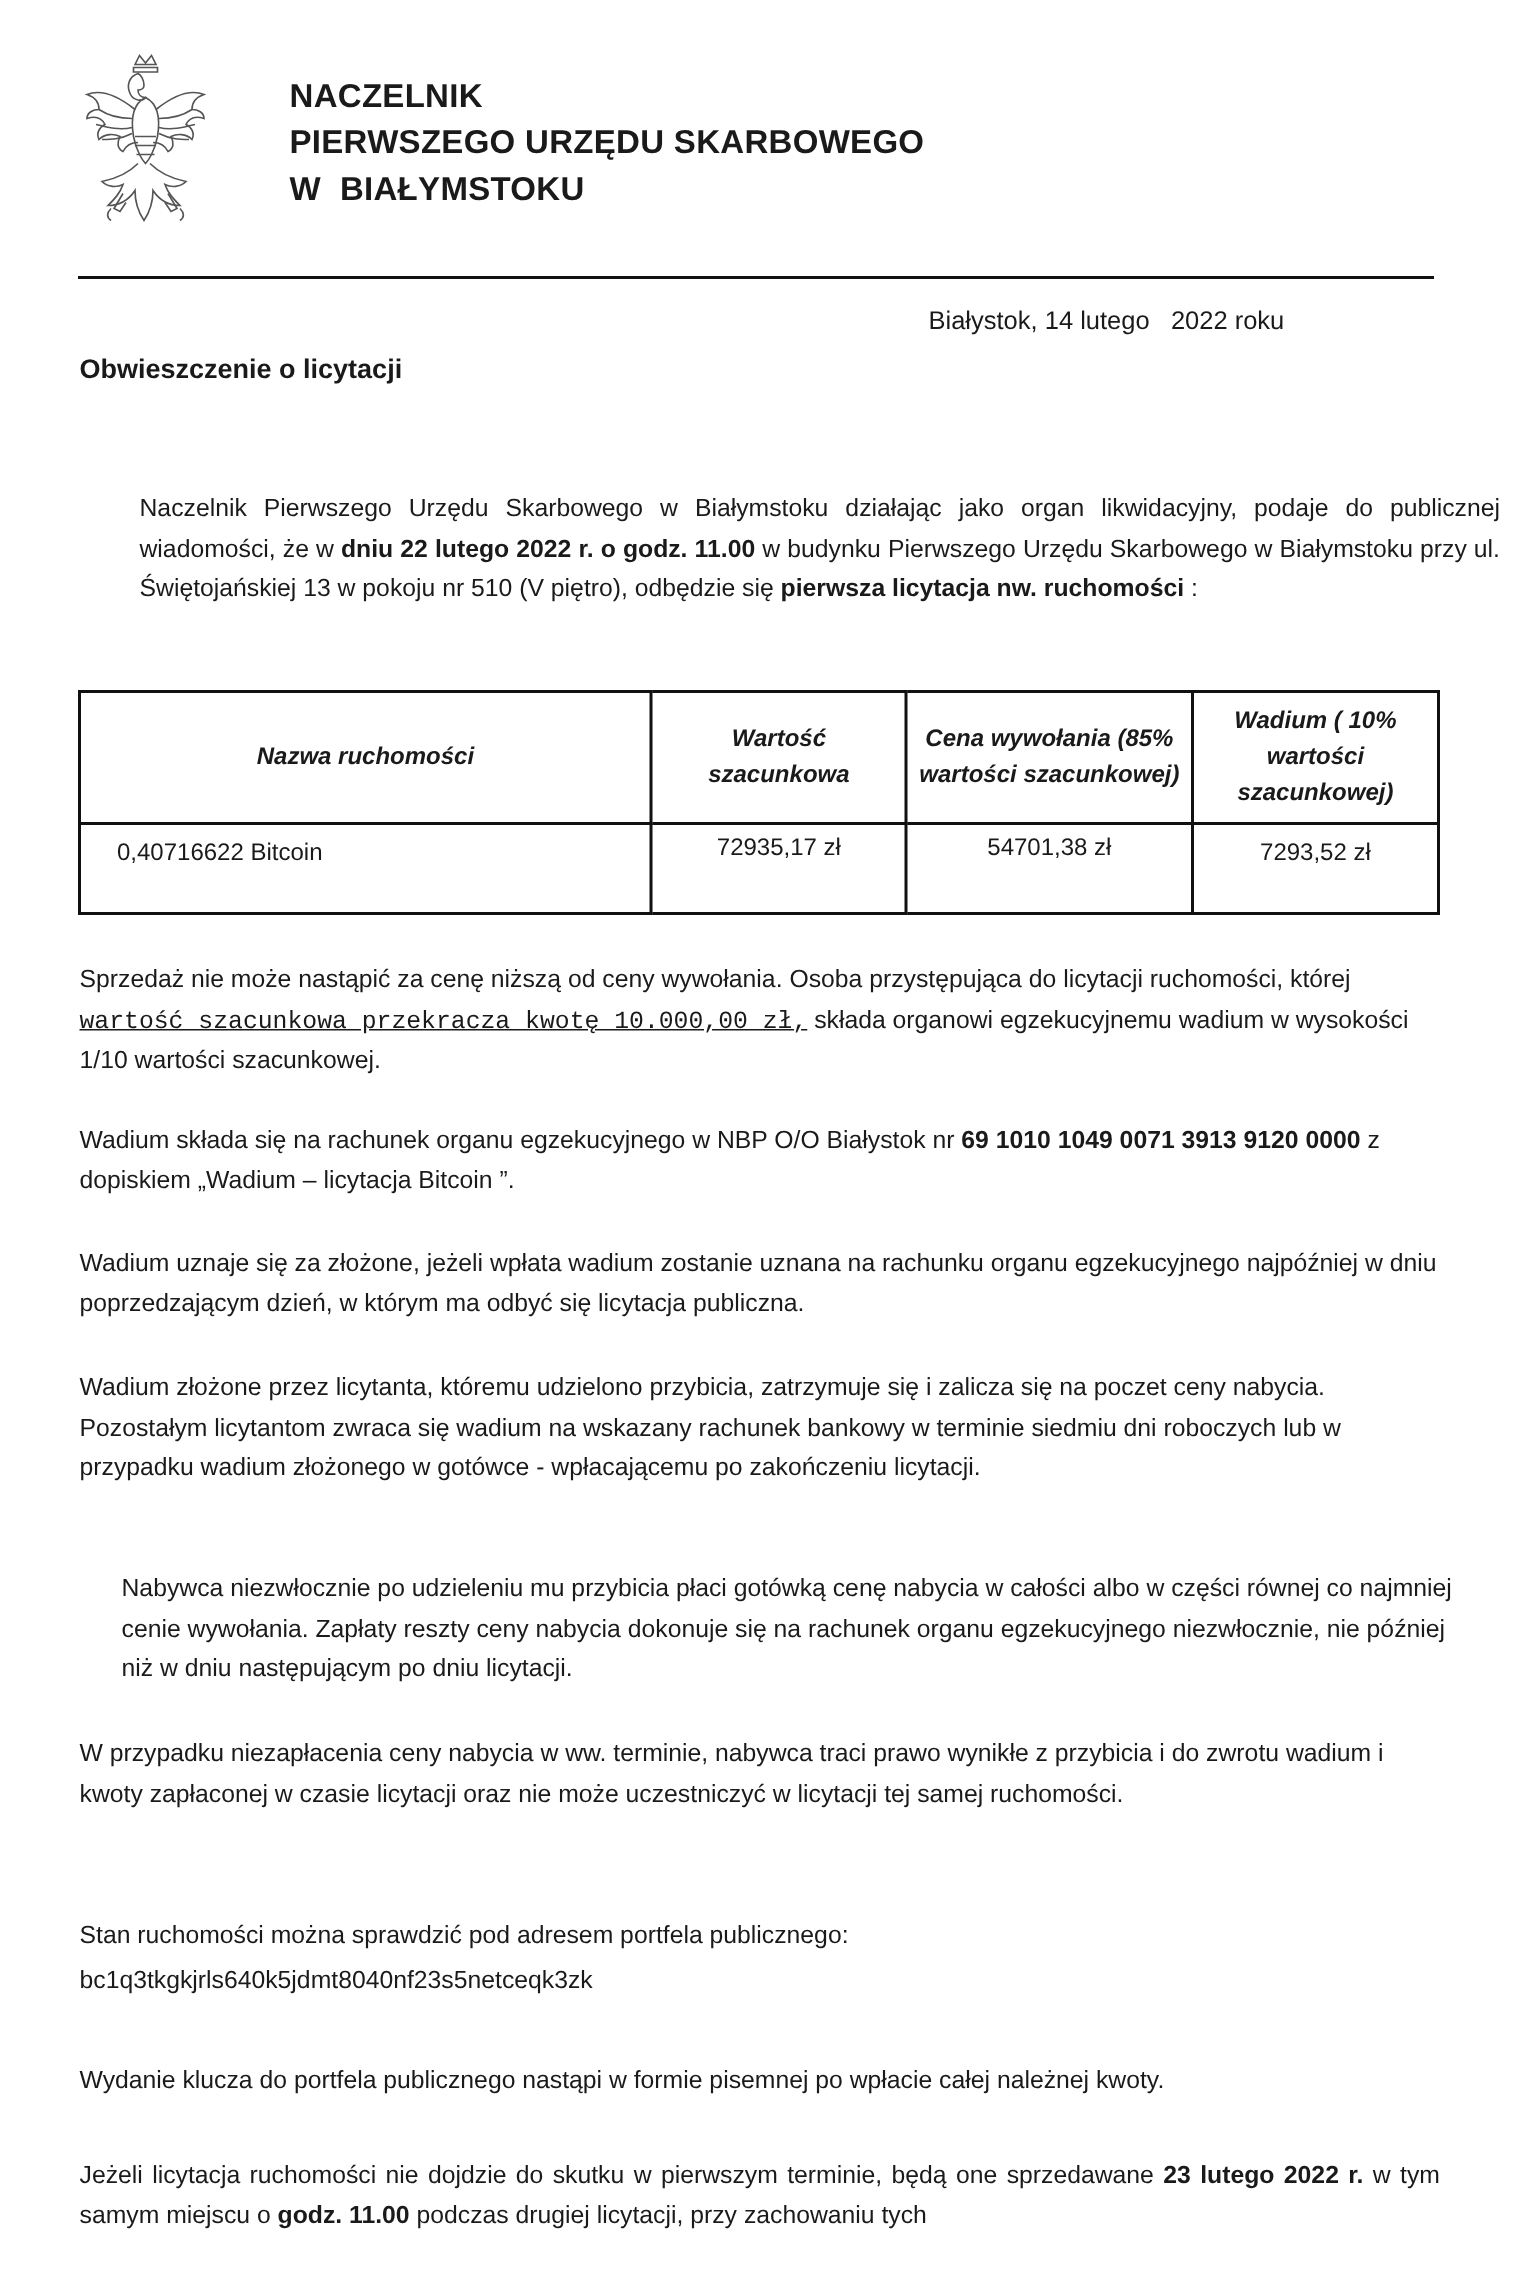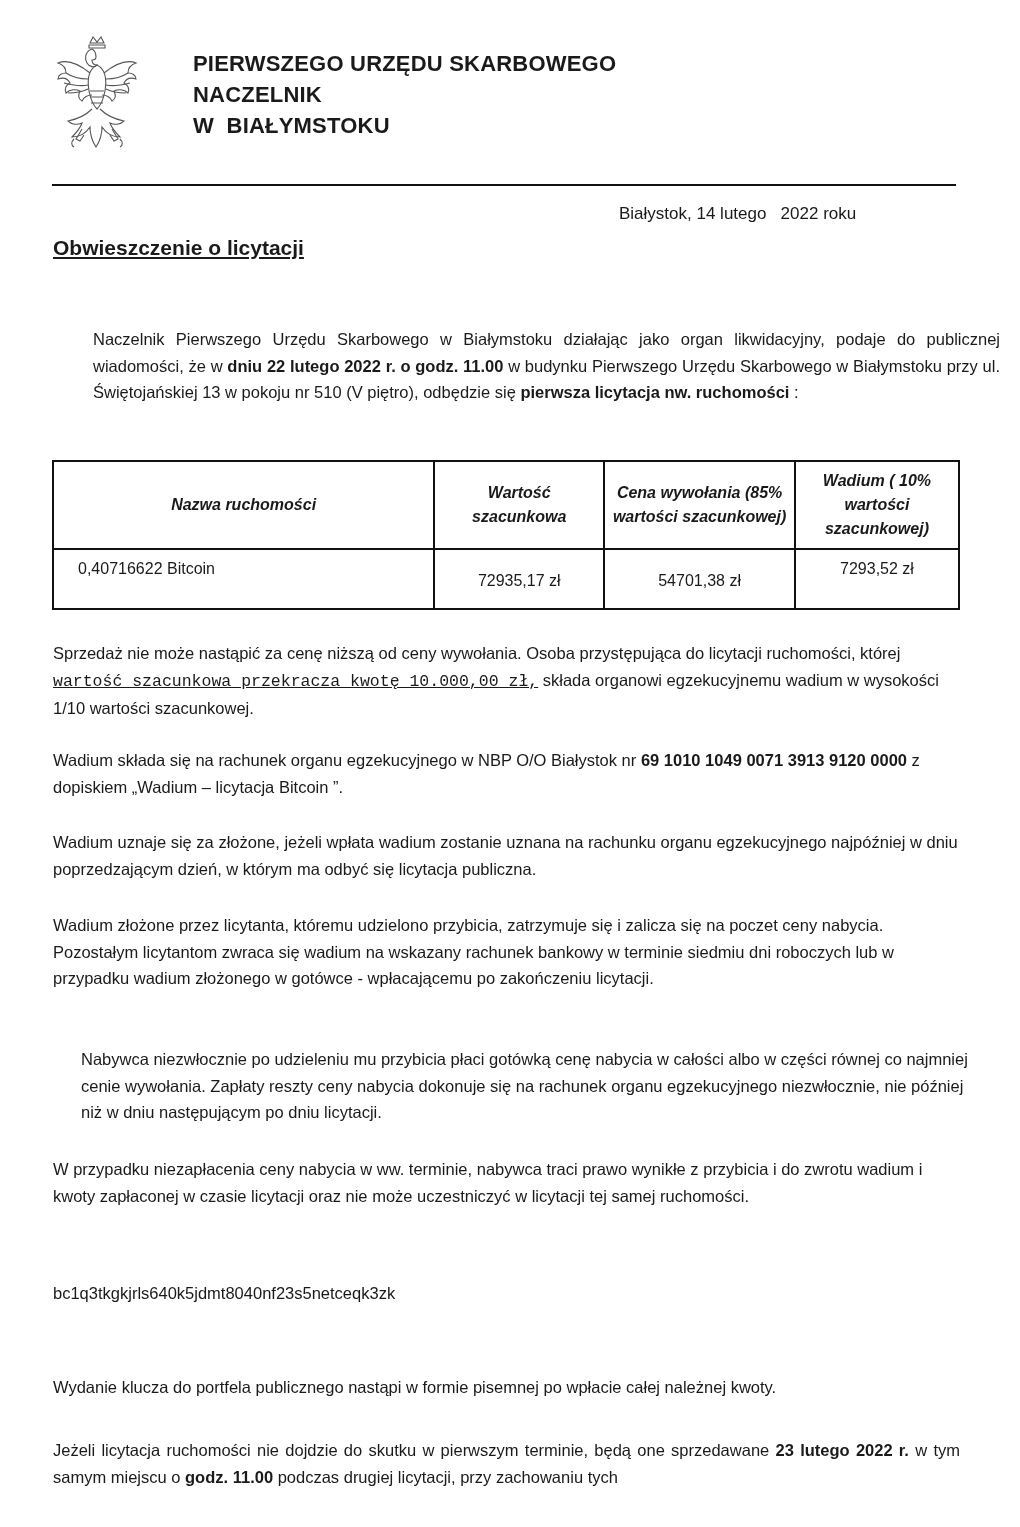--- a/index.html
+++ b/index.html
@@ -9,33 +9,33 @@
     color: #1a1a1a;
   }
   .page { position: absolute; left: 0; top: 0; width: 1020px; height: 1527px; }
 
   .emblem { position: absolute; left: 52px; top: 33px; width: 90px; height: 130px; }
   .header-title { position: absolute; left: 193px; top: 48px; font-weight: bold; font-size: 22px; line-height: 31px; letter-spacing: 0.2px; }
   .header-title div { white-space: pre; }
   .header-rule { position: absolute; left: 52px; top: 184px; width: 904px; height: 2px; background: #111; }
 
   .date { position: absolute; left: 619px; top: 204px; font-size: 17px; white-space: pre; }
-  .doc-title { position: absolute; left: 53px; top: 236px; font-size: 21px; font-weight: bold; text-decoration: underline; }
+  .doc-title { position: absolute; left: 53px; top: 236px; font-size: 18px; font-weight: bold; }
 
   .para { position: absolute; left: 53px; width: 907px; font-size: 16.5px; line-height: 26.5px; }
   .para.justify { text-align: justify; }
   .para p { margin: 0; }
   .u { text-decoration: underline; font-family: Liberation Mono, monospace; }
 
   .auction-table { position: absolute; left: 52px; top: 460px; width: 908px; height: 150px; border-collapse: collapse; font-size: 16px; }
   .auction-table th, .auction-table td { border: 2px solid #111; }
   .auction-table th { font-style: italic; font-weight: bold; height: 86px; line-height: 24px; padding: 0 6px; text-align: center; vertical-align: middle; }
   .auction-table td { vertical-align: top; text-align: center; padding-top: 10px; }
   .auction-table td.name { text-align: left; padding-left: 24px; }
-  .auction-table td.mid { padding-top: 22px; margin-top: 10px; }
+  .auction-table td.mid { padding-top: 7px; margin-top: 10px; }
   .c1 { width: 402px; } .c2 { width: 164px; } .c3 { width: 186px; } .c4 { width: 156px; }
 </style>
 </head>
 <body>
 
 <div class="page">
 
   <svg class="emblem" viewBox="0 0 90 130" fill="none" stroke="#555" stroke-width="1.1">
     <path d="M38 10 l3 -6 l4 5 l4 -5 l3 6 z"></path>
     <path d="M37 12 h16 v3 h-16 z"></path>
@@ -45,22 +45,22 @@
     <path d="M52 40 c10 -8 22 -14 32 -10 c-6 2 -8 6 -8 10 c4 0 8 2 8 6 c-6 -2 -10 0 -12 4 c4 2 6 6 4 10 c-4 -4 -10 -4 -14 -2 c2 4 2 8 -2 10 c-2 -4 -6 -6 -10 -6"></path>
     <path d="M14 40 c6 4 14 6 22 6 M12 50 c8 2 16 4 24 2 M16 60 c6 0 12 0 20 -4"></path>
     <path d="M76 40 c-6 4 -14 6 -22 6 M78 50 c-8 2 -16 4 -24 2 M74 60 c-6 0 -12 0 -20 -4"></path>
     <path d="M38 58 h14 M38 64 h14 M39 70 h12"></path>
     <path d="M40 76 c-6 6 -14 10 -24 12 c4 4 10 4 14 2 c-2 6 -6 10 -10 14 c8 0 14 -4 18 -10 c0 8 2 14 6 20 c4 -6 6 -12 6 -20 c4 6 10 10 18 10 c-4 -4 -8 -8 -10 -14 c4 2 10 2 14 -2 c-10 -2 -18 -6 -24 -12"></path>
     <path d="M30 96 l-6 10 l4 2 l4 -6 M60 96 l6 10 l-4 2 l-4 -6"></path>
     <path d="M22 106 c-3 3 -3 6 0 8 M68 106 c3 3 3 6 0 8"></path>
   </svg>
 
   <div class="header-title">
+    <div>NACZELNIK</div>
     <div>PIERWSZEGO URZĘDU SKARBOWEGO</div>
-    <div>NACZELNIK</div>
     <div>W  BIAŁYMSTOKU</div>
   </div>
   <div class="header-rule"></div>
 
   <div class="date">Białystok, 14 lutego   2022 roku</div>
   <div class="doc-title">Obwieszczenie o licytacji</div>
 
   <div class="para justify" style="top:326px;margin-left:40px;">
     <p><span>Naczelnik Pierwszego Urzędu Skarbowego w Białymstoku działając jako organ likwidacyjny, podaje do publicznej wiadomości, że w </span><b>dniu 22 lutego 2022 r. o godz. 11.00</b><span> w budynku Pierwszego Urzędu Skarbowego w Białymstoku przy ul. Świętojańskiej 13 w pokoju nr 510 (V piętro), odbędzie się </span><b>pierwsza licytacja nw. ruchomości</b><span> :</span></p>
   </div>
@@ -94,20 +94,21 @@
 
   <div class="para" style="top:912px;">Wadium złożone przez licytanta, któremu udzielono przybicia, zatrzymuje się i zalicza się na poczet ceny nabycia. Pozostałym licytantom zwraca się wadium na wskazany rachunek bankowy w terminie siedmiu dni roboczych lub w przypadku wadium złożonego w gotówce - wpłacającemu po zakończeniu licytacji.</div>
 
   <div class="para" style="top:829px;">Wadium uznaje się za złożone, jeżeli wpłata wadium zostanie uznana na rachunku organu egzekucyjnego najpóźniej w dniu poprzedzającym dzień, w którym ma odbyć się licytacja publiczna.</div>
 
   <div class="para" style="top:1046px;margin-left:28px;">Nabywca niezwłocznie po udzieleniu mu przybicia płaci gotówką cenę nabycia w całości albo w części równej co najmniej cenie wywołania. Zapłaty reszty ceny nabycia dokonuje się na rachunek organu egzekucyjnego niezwłocznie, nie później niż w dniu następującym po dniu licytacji.</div>
 
   <div class="para" style="top:1156px;">W przypadku niezapłacenia ceny nabycia w ww. terminie, nabywca traci prawo wynikłe z przybicia i do zwrotu wadium i kwoty zapłaconej w czasie licytacji oraz nie może uczestniczyć w licytacji tej samej ruchomości.</div>
 
   <div class="para" style="top:1277px;">
+    <p>Stan ruchomości można sprawdzić pod adresem portfela publicznego:</p>
     <p style="margin-top:3px;">bc1q3tkgkjrls640k5jdmt8040nf23s5netceqk3zk</p>
   </div>
 
   <div class="para" style="top:1374px;">Wydanie klucza do portfela publicznego nastąpi w formie pisemnej po wpłacie całej należnej kwoty.</div>
 
   <div class="para justify" style="top:1437px;">
     <p><span>Jeżeli licytacja ruchomości nie dojdzie do skutku w pierwszym terminie, będą one sprzedawane </span><b>23 lutego 2022 r.</b><span> w tym samym miejscu o </span><b>godz. 11.00</b><span> podczas drugiej licytacji, przy zachowaniu tych</span></p>
   </div>
 
 </div>

